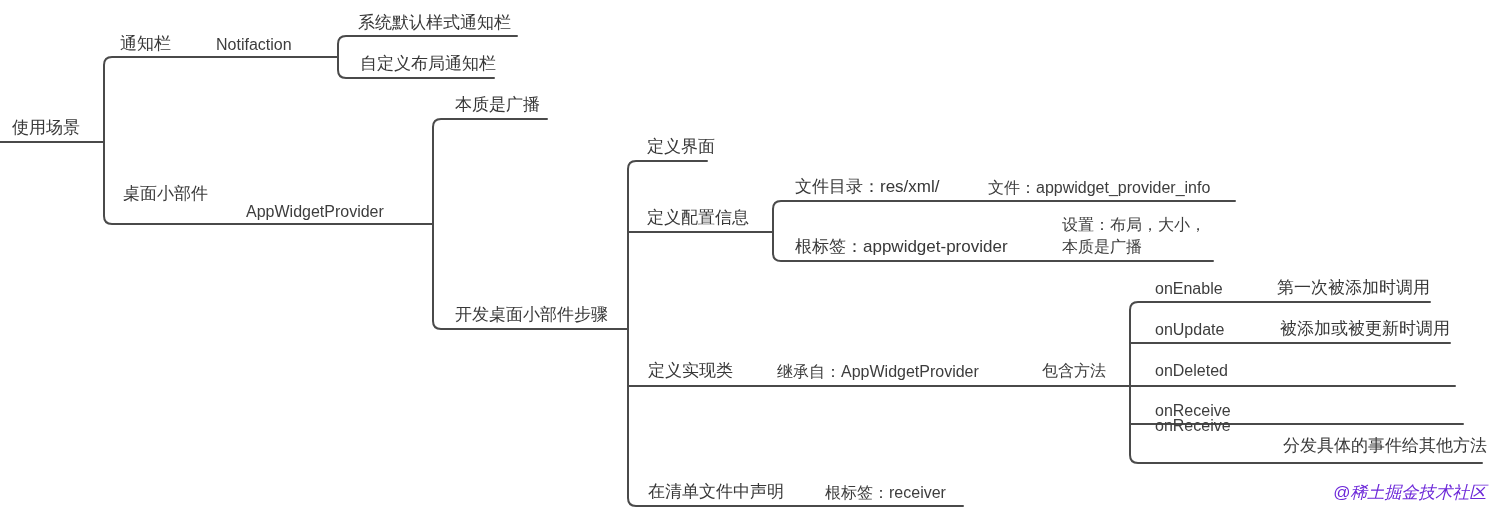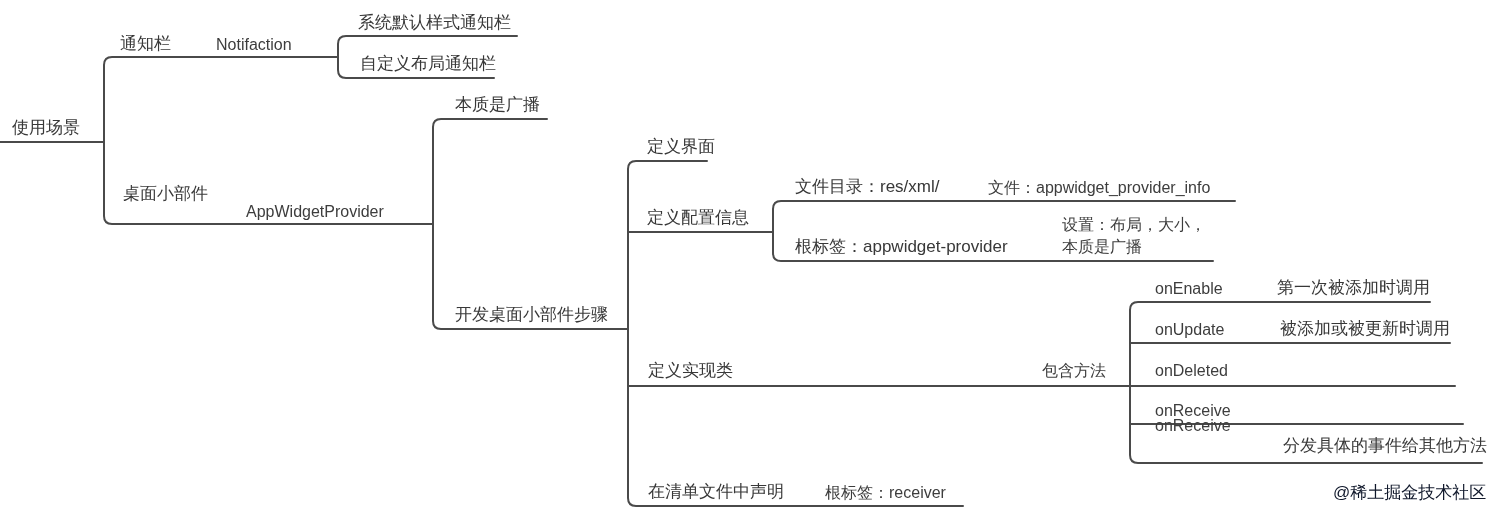--- a/index.html
+++ b/index.html
@@ -27,22 +27,23 @@
     position: absolute;
     white-space: nowrap;
     line-height: 20px;
   }
   .topic { font-size: 17px; color: #383838; }
   .tag   { font-size: 16px; color: #3d3d3d; }
   .tag.multiline { white-space: normal; line-height: 22px; }
   .watermark {
     position: absolute;
     font-size: 17px;
-    color: #0f172a;
+    color: #6d28d9;
     white-space: nowrap;
+    font-style: italic;
   }
 </style>
 </head>
 <body>
 
 <div class="canvas">
 
   <svg class="connectors" viewBox="0 0 1512 519" aria-hidden="true">
 
     <path d="M 0 142 H 104"></path>
@@ -85,20 +86,21 @@
 
   <div class="topic" style="left:795px;top:177px">文件目录：res/xml/</div>
   <div class="tag" style="left:988px;top:178px">文件：appwidget_provider_info</div>
   <div class="topic" style="left:795px;top:237px">根标签：appwidget-provider</div>
   <div class="tag multiline" style="left:1062px;top:214px">
     <div>设置：布局，大小，</div>
     <div>本质是广播</div>
   </div>
 
   <div class="topic" style="left:648px;top:361px">定义实现类</div>
+  <div class="tag" style="left:777px;top:362px">继承自：AppWidgetProvider</div>
   <div class="tag" style="left:1042px;top:361px">包含方法</div>
 
   <div class="tag" style="left:1155px;top:279px">onEnable</div>
   <div class="topic" style="left:1277px;top:278px">第一次被添加时调用</div>
 
   <div class="tag" style="left:1155px;top:320px">onUpdate</div>
   <div class="topic" style="left:1280px;top:319px">被添加或被更新时调用</div>
 
   <div class="tag" style="left:1155px;top:361px">onDeleted</div>
 

